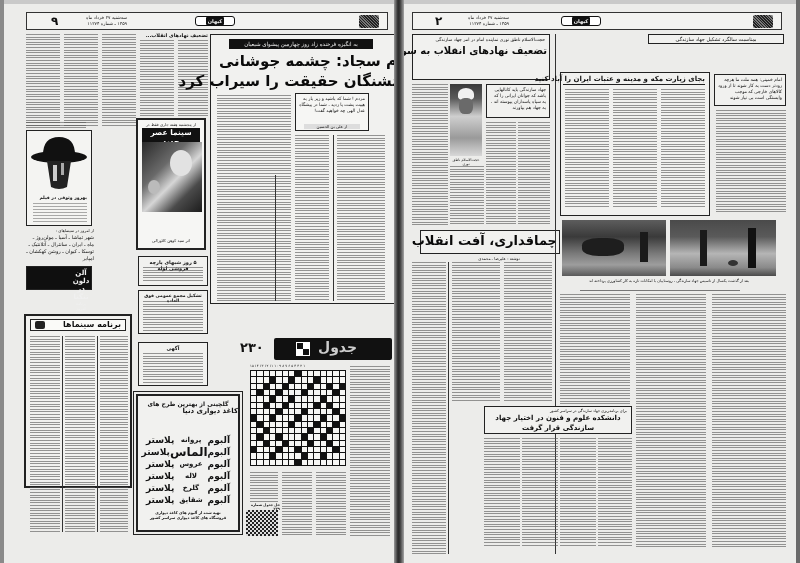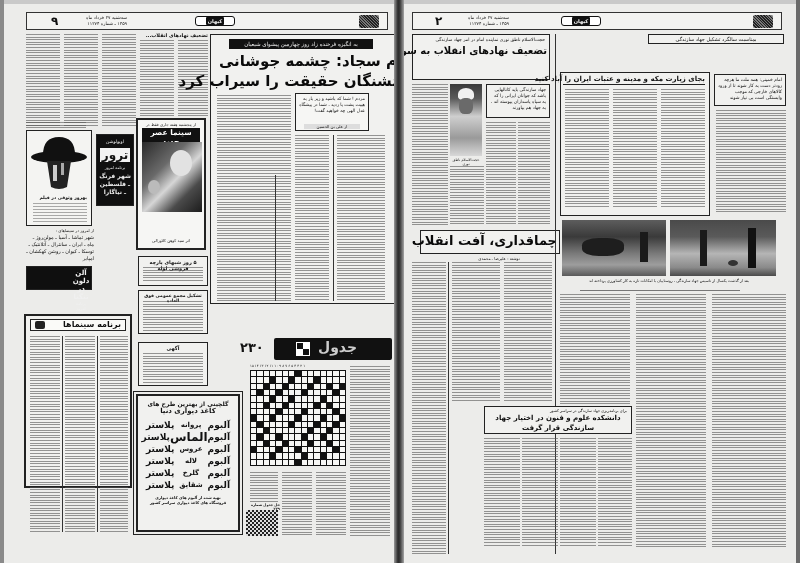--- a/index.html
+++ b/index.html
@@ -73,26 +73,20 @@
       <path d="M20 28 L44 28 L40 54 Q32 58 24 54 Z" fill="#222"></path>
       <rect x="26" y="32" width="4" height="16" fill="#ccc"></rect>
       <rect x="34" y="30" width="3" height="12" fill="#aaa"></rect>
     </svg>
     <div class="rtl" style="position:absolute; top:64px; right:4px; width:58px; font-size:4.5px; font-weight:bold;">بهروز وثوقی در فیلم</div>
     <div class="col-text" style="left:6px; top:72px; width:54px; height:20px;"></div>
   </div>
   <div class="rtl" style="position:absolute; left:22px; top:224px; width:68px; font-size:4px;">از امروز در سینماهای :</div>
   <div class="rtl" style="position:absolute; left:22px; top:230px; width:68px; font-size:5px; line-height:7px;">شهر تماشا ـ آسیا ـ مولن‌روژ ـ ماه ـ ایران ـ سانترال ـ آتلانتیک ـ توسکا ـ کیوان ـ روشن کهکشان ـ امپایر</div>
 
-  <div class="box" style="left:92px; top:130px; width:38px; height:72px; background:#0f0f0f; color:#eee;">
-    <div style="text-align:center; font-size:4.5px; margin-top:4px;">اوپولوشن</div>
-    <div style="margin:4px auto 0; width:30px; background:#f2f2f2; color:#111; font-size:12px; font-weight:bold; text-align:center; direction:rtl;">ترور</div>
-    <div style="text-align:center; font-size:4px; margin-top:3px;">برنامه امروز</div>
-    <div class="rtl" style="text-align:center; font-size:6px; font-weight:bold; line-height:8px; margin-top:2px; padding:0 2px;">شهر فرنگ ـ فلسطین ـ نیاگارا</div>
-  </div>
 
   <div class="box" style="left:22px; top:262px; width:66px; height:24px; background:#0f0f0f; color:#f0f0f0; text-align:center;padding-left:44px;">
     <div style="font-size:7px; font-weight:bold; direction:rtl; margin-top:2px;">آلن دلون در تنگنا</div>
     <div style="font-size:4px; direction:rtl;">برنامه امروز سینماهای</div>
     <div style="font-size:5.5px; font-weight:bold; direction:rtl; line-height:8px;">سانترال ـ پولیدور ـ ونک</div>
     <div style="font-size:5.5px; font-weight:bold; direction:rtl; line-height:8px;">رویال ـ میامی ـ فرهنگ</div>
   </div>
 
   <div class="box thick" style="left:20px; top:310px; width:108px; height:174px;">
     <div style="position:absolute; left:4px; top:3px; right:4px; height:12px; border:1px solid #222; background:#fafaf8;">
@@ -124,21 +118,21 @@
     <div class="rtl" style="text-align:center; font-size:4.5px; font-weight:bold; margin-top:2px;">تشکیل مجمع عمومی فوق العاده</div>
     <div class="col-text dense" style="left:4px; top:10px; width:60px; height:30px;"></div>
   </div>
   <div class="box" style="left:134px; top:338px; width:70px; height:44px;">
     <div class="rtl" style="text-align:center; font-size:5px; font-weight:bold; margin-top:2px;">آگهی</div>
     <div class="col-text dense" style="left:4px; top:10px; width:60px; height:30px;"></div>
   </div>
 
   <div class="box thick" style="left:132px; top:390px; width:104px; height:138px; outline:1px solid #222; outline-offset:2px;">
     <div class="rtl" style="text-align:center; font-size:6px; font-weight:bold; margin-top:4px;">گلچینی از بهترین طرح های</div>
-    <div class="rtl" style="text-align:center; font-size:7px; font-weight:bold; margin-bottom:4px;">کاغذ دیواری دنیا</div>
+    <div class="rtl" style="text-align:right; font-size:7px; font-weight:bold; margin-bottom:19px;">کاغذ دیواری دنیا</div>
     <div class="ad-row">
         <span>آلبوم</span>
         <span style="font-size:7px;">پروانه</span>
         <span>پلاستر</span>
       </div>
     <div class="ad-row">
         <span>آلبوم</span>
         <span style="font-size:12px;">الماس</span>
         <span>پلاستر</span>
       </div>

